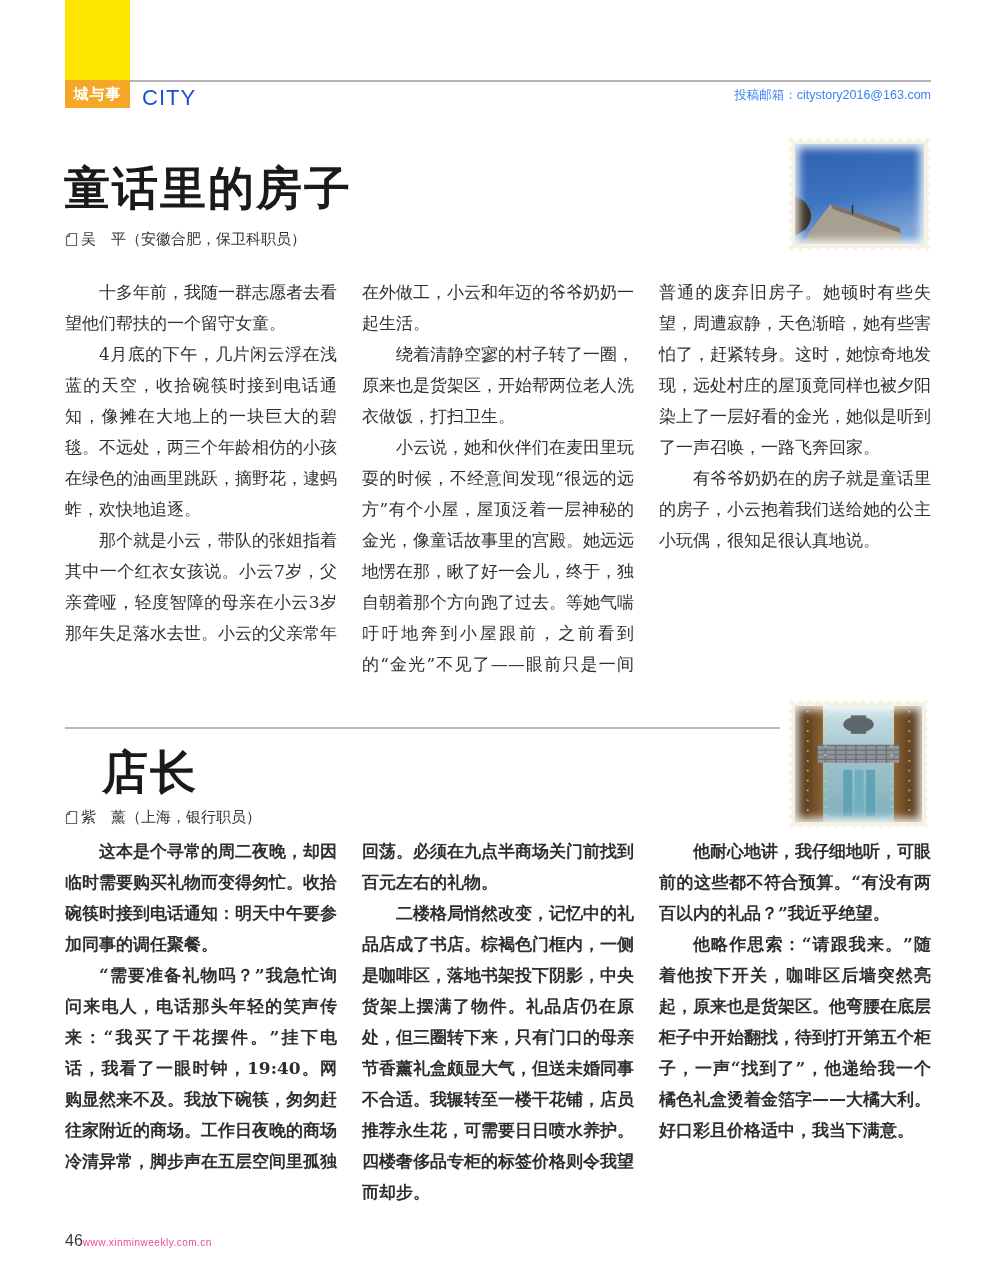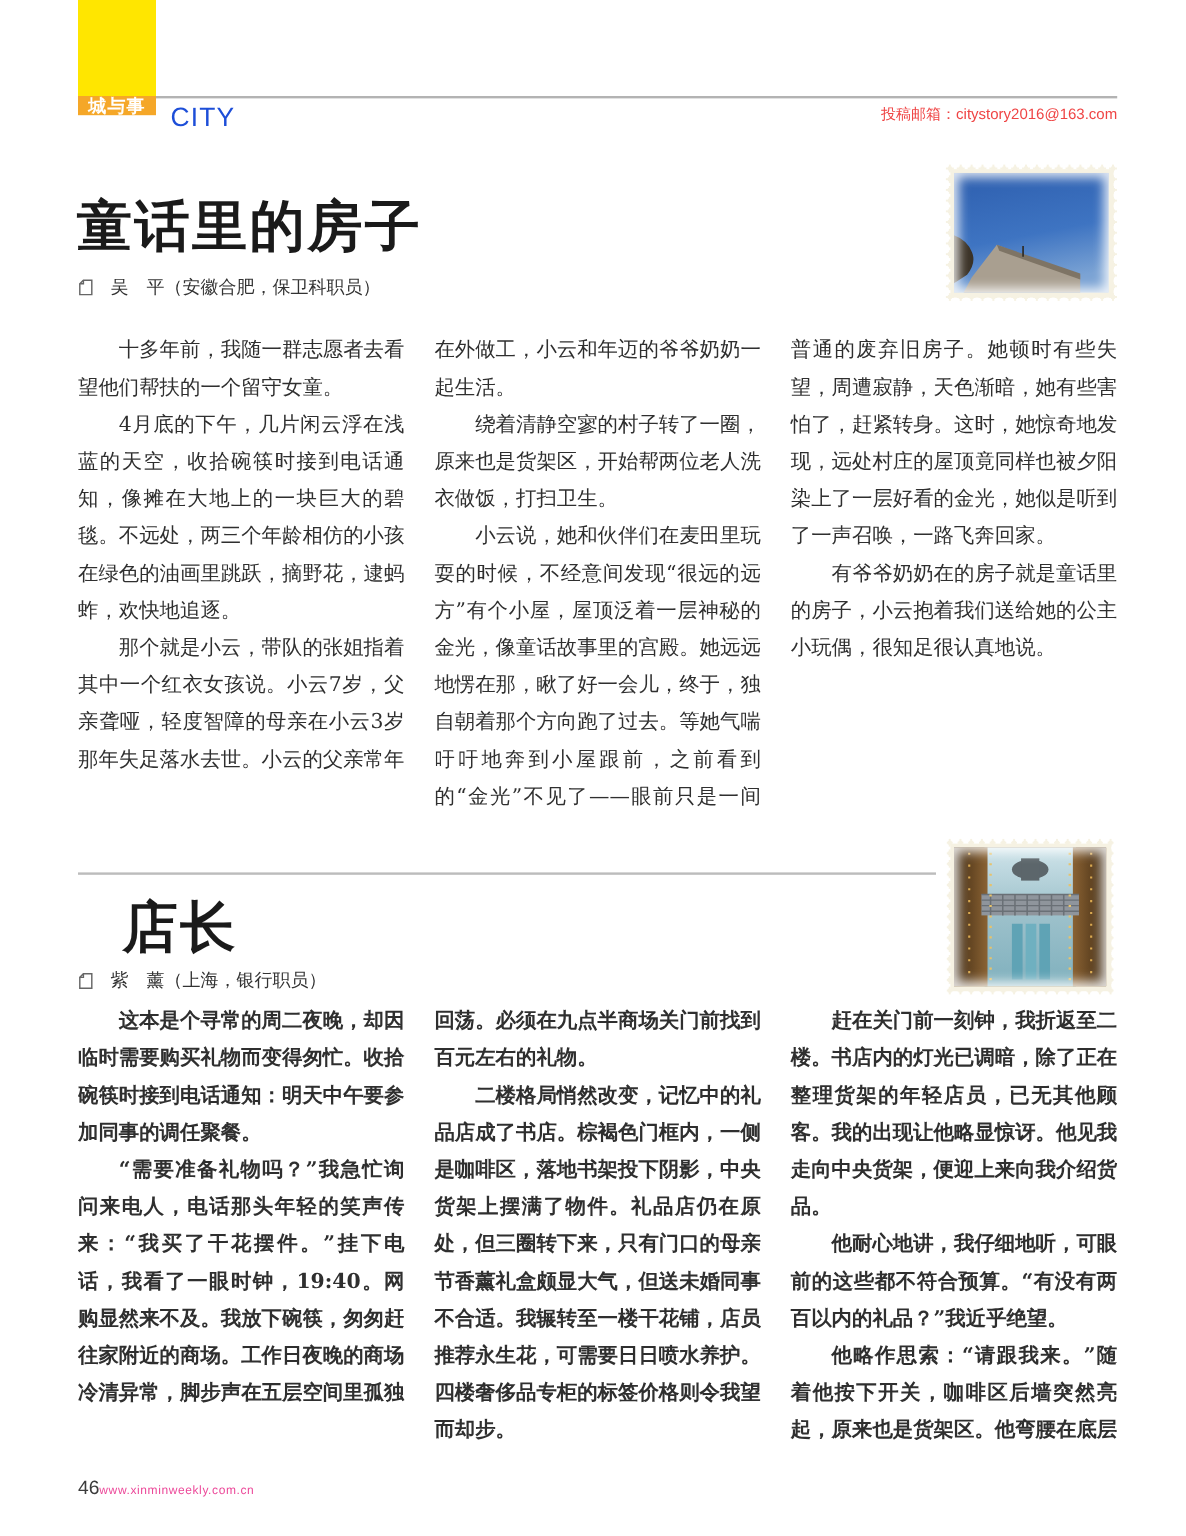--- a/index.html
+++ b/index.html
@@ -9,45 +9,45 @@
     width: 988px; height: 1280px;
     background: #ffffff;
     overflow: hidden;
     font-family: "DejaVu Serif", serif;
     color: #2f2f2f;
   }
   
   .yellow-tab { position:absolute; left:65px; top:0; width:65px; height:80px; background:#FFE600; }
   .header-rule { position:absolute; left:65px; top:80px; width:866px; height:2px; background:#b3b3b3; }
   .section-box {
-    position:absolute; left:65px; top:80px; width:65px; height:16px;
+    position:absolute; left:65px; top:80px; width:65px; height:28px;
     background:#F5A728; color:#ffffff;
     font-family:"Liberation Sans", sans-serif; font-weight:bold; font-size:15px;
     display:flex; align-items:center; justify-content:center; letter-spacing:1px;
   }
   .section-en {
     position:absolute; left:142px; top:85px;
     font-family:"Liberation Sans", sans-serif; font-size:22px; color:#1d4ed8; letter-spacing:1px;
   }
   .email {
     position:absolute; right:57px; top:87px;
-    font-family:"Liberation Sans", sans-serif; font-size:12.5px; color:#ef4444;
+    font-family:"Liberation Sans", sans-serif; font-size:12.5px; color:#3b82f6;
   }
   
   .title {
     position:absolute; left:64px; margin:0;
     font-family:"Liberation Sans", sans-serif; font-weight:900;
     font-size:46px; color:#1a1a1a; letter-spacing:2px;
   }
   .t1 { top:158px; }
   .t2 { top:742px;margin-left:38px; }
   .author {
     position:absolute; left:65px;
     font-family:"Liberation Sans", sans-serif; font-size:15px; color:#333;
-    display:flex; align-items:center; gap:14px;
+    display:flex; align-items:center; gap:3px;
   }
   .a1 { top:230px; }
   .a2 { top:808px; }
   .author svg { flex:0 0 auto; }
   
   .body {
     position:absolute; left:65px; width:866px; overflow:hidden;
     column-count:3; column-gap:25px; column-fill:auto;
     font-size:17px; line-height:31px; text-align:justify;
   }
@@ -177,21 +177,20 @@
       <path d="M4.5 1.5 H11.5 V13.5 H1.5 V4.5 Z" fill="none" stroke="#666" stroke-width="1.2"></path>
       <path d="M4.5 1.5 V4.5 H1.5" fill="none" stroke="#666" stroke-width="1.2"></path>
     </svg>
     <span>紫　薰（上海，银行职员）</span>
   </div>
 
   <div class="body body2">
     <p>这本是个寻常的周二夜晚，却因临时需要购买礼物而变得匆忙。收拾碗筷时接到电话通知：明天中午要参加同事的调任聚餐。</p>
     <p>“需要准备礼物吗？”我急忙询问来电人，电话那头年轻的笑声传来：“我买了干花摆件。”挂下电话，我看了一眼时钟，19:40。网购显然来不及。我放下碗筷，匆匆赶往家附近的商场。工作日夜晚的商场冷清异常，脚步声在五层空间里孤独回荡。必须在九点半商场关门前找到百元左右的礼物。</p>
     <p>二楼格局悄然改变，记忆中的礼品店成了书店。棕褐色门框内，一侧是咖啡区，落地书架投下阴影，中央货架上摆满了物件。礼品店仍在原处，但三圈转下来，只有门口的母亲节香薰礼盒颇显大气，但送未婚同事不合适。我辗转至一楼干花铺，店员推荐永生花，可需要日日喷水养护。四楼奢侈品专柜的标签价格则令我望而却步。</p>
-    <p>赶在关门前一刻钟，我折返至二楼。书店内的灯光已调暗，除了正在整理货架的年轻店员，已无其他顾客。我的出现让他略显惊讶。他见我走向中央货架，便迎上来向我介绍货品。</p>
     <p>他耐心地讲，我仔细地听，可眼前的这些都不符合预算。“有没有两百以内的礼品？”我近乎绝望。</p>
     <p>他略作思索：“请跟我来。”随着他按下开关，咖啡区后墙突然亮起，原来也是货架区。他弯腰在底层柜子中开始翻找，待到打开第五个柜子，一声“找到了”，他递给我一个橘色礼盒烫着金箔字——大橘大利。好口彩且价格适中，我当下满意。</p>
 
   </div>
 
   <div class="footer">
     <span class="pnum">46</span>
     <span class="site">www.xinminweekly.com.cn</span>
   </div>
 

